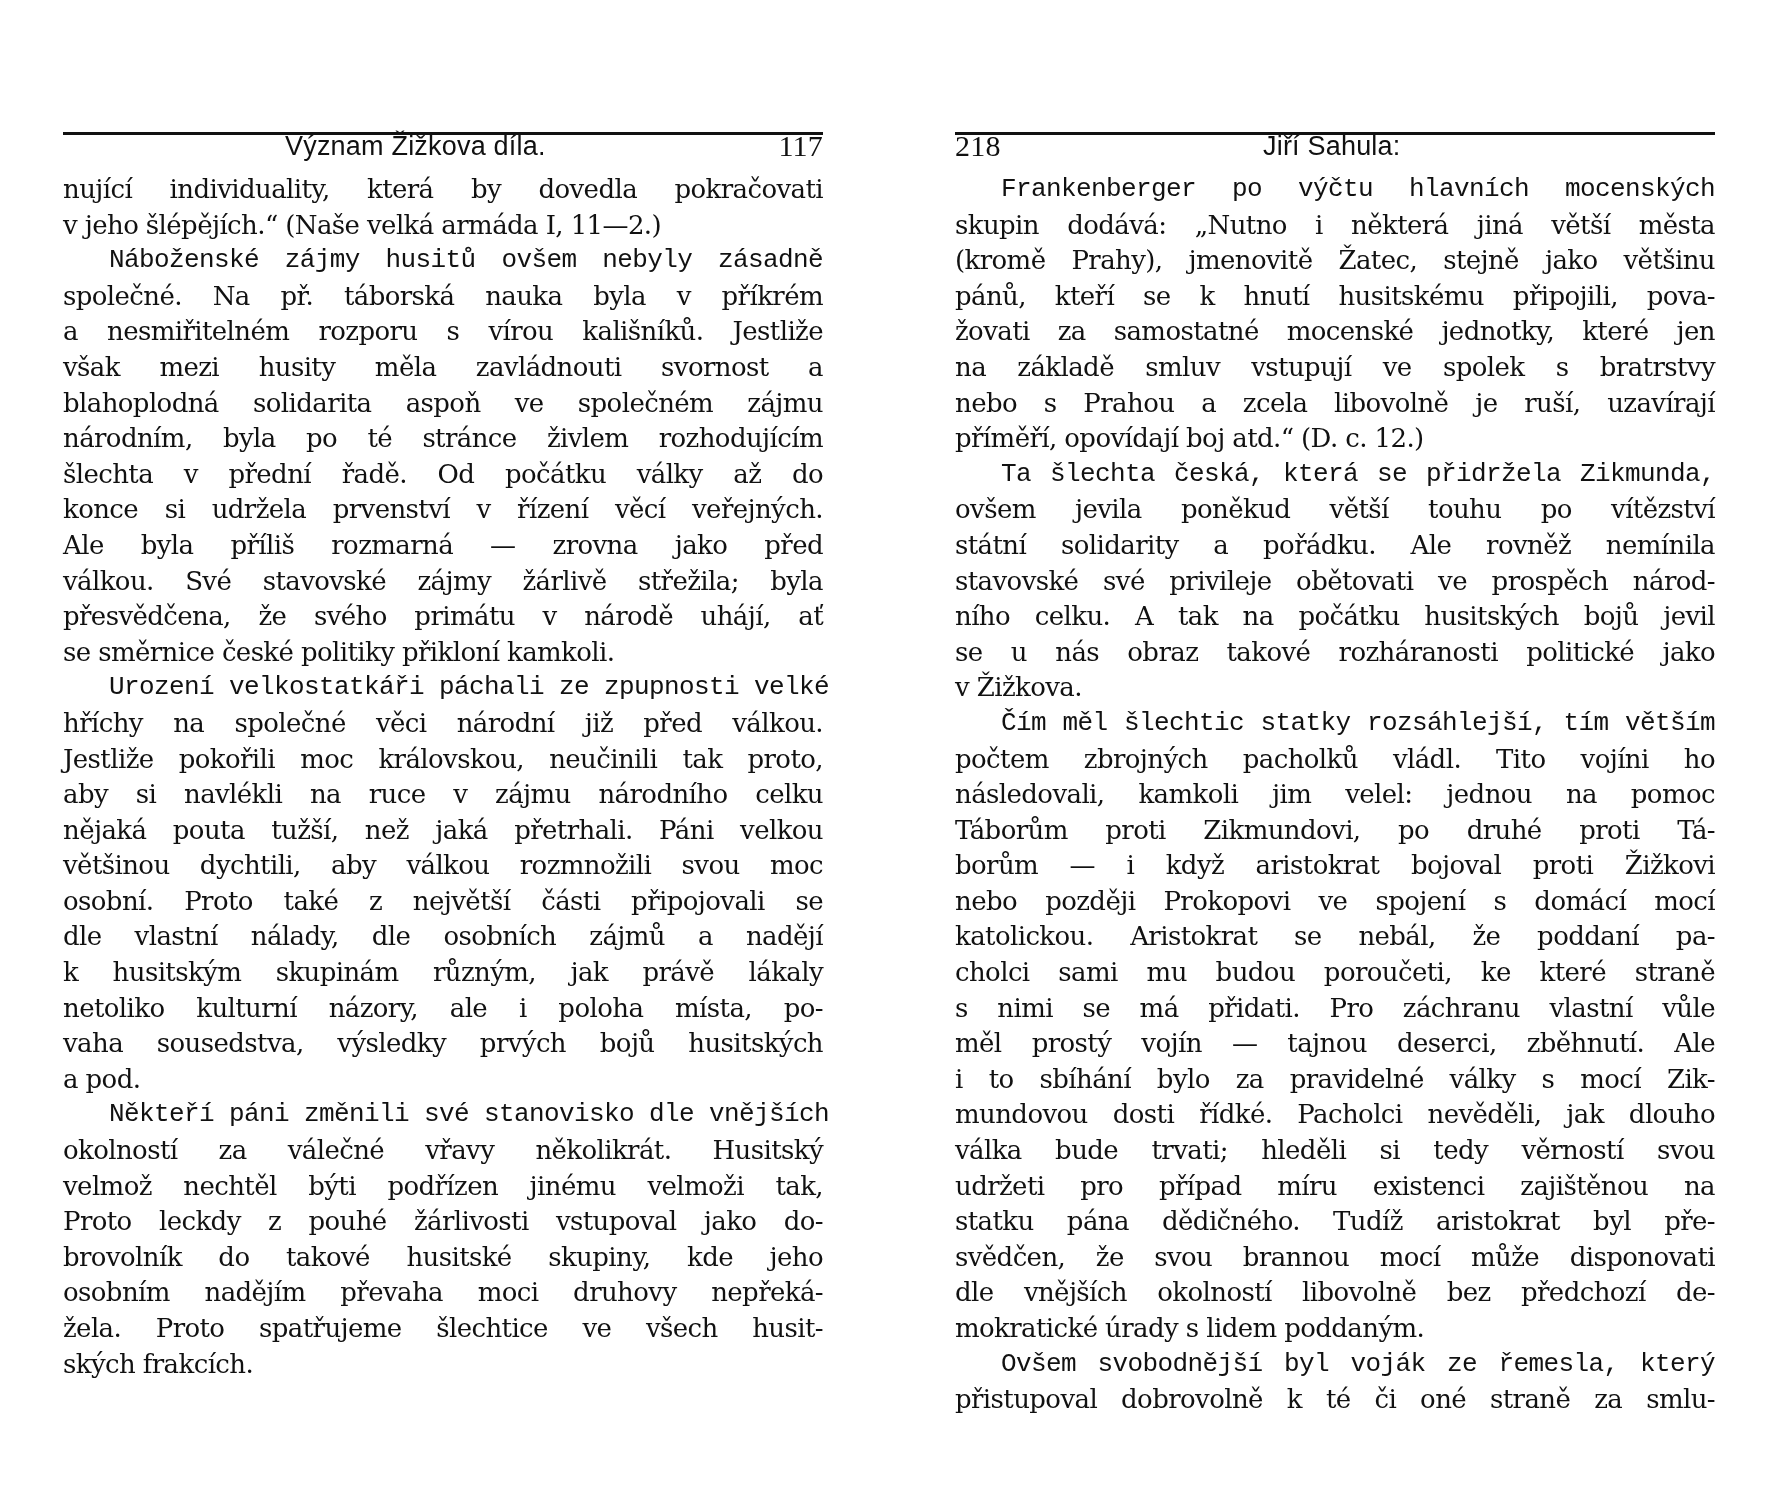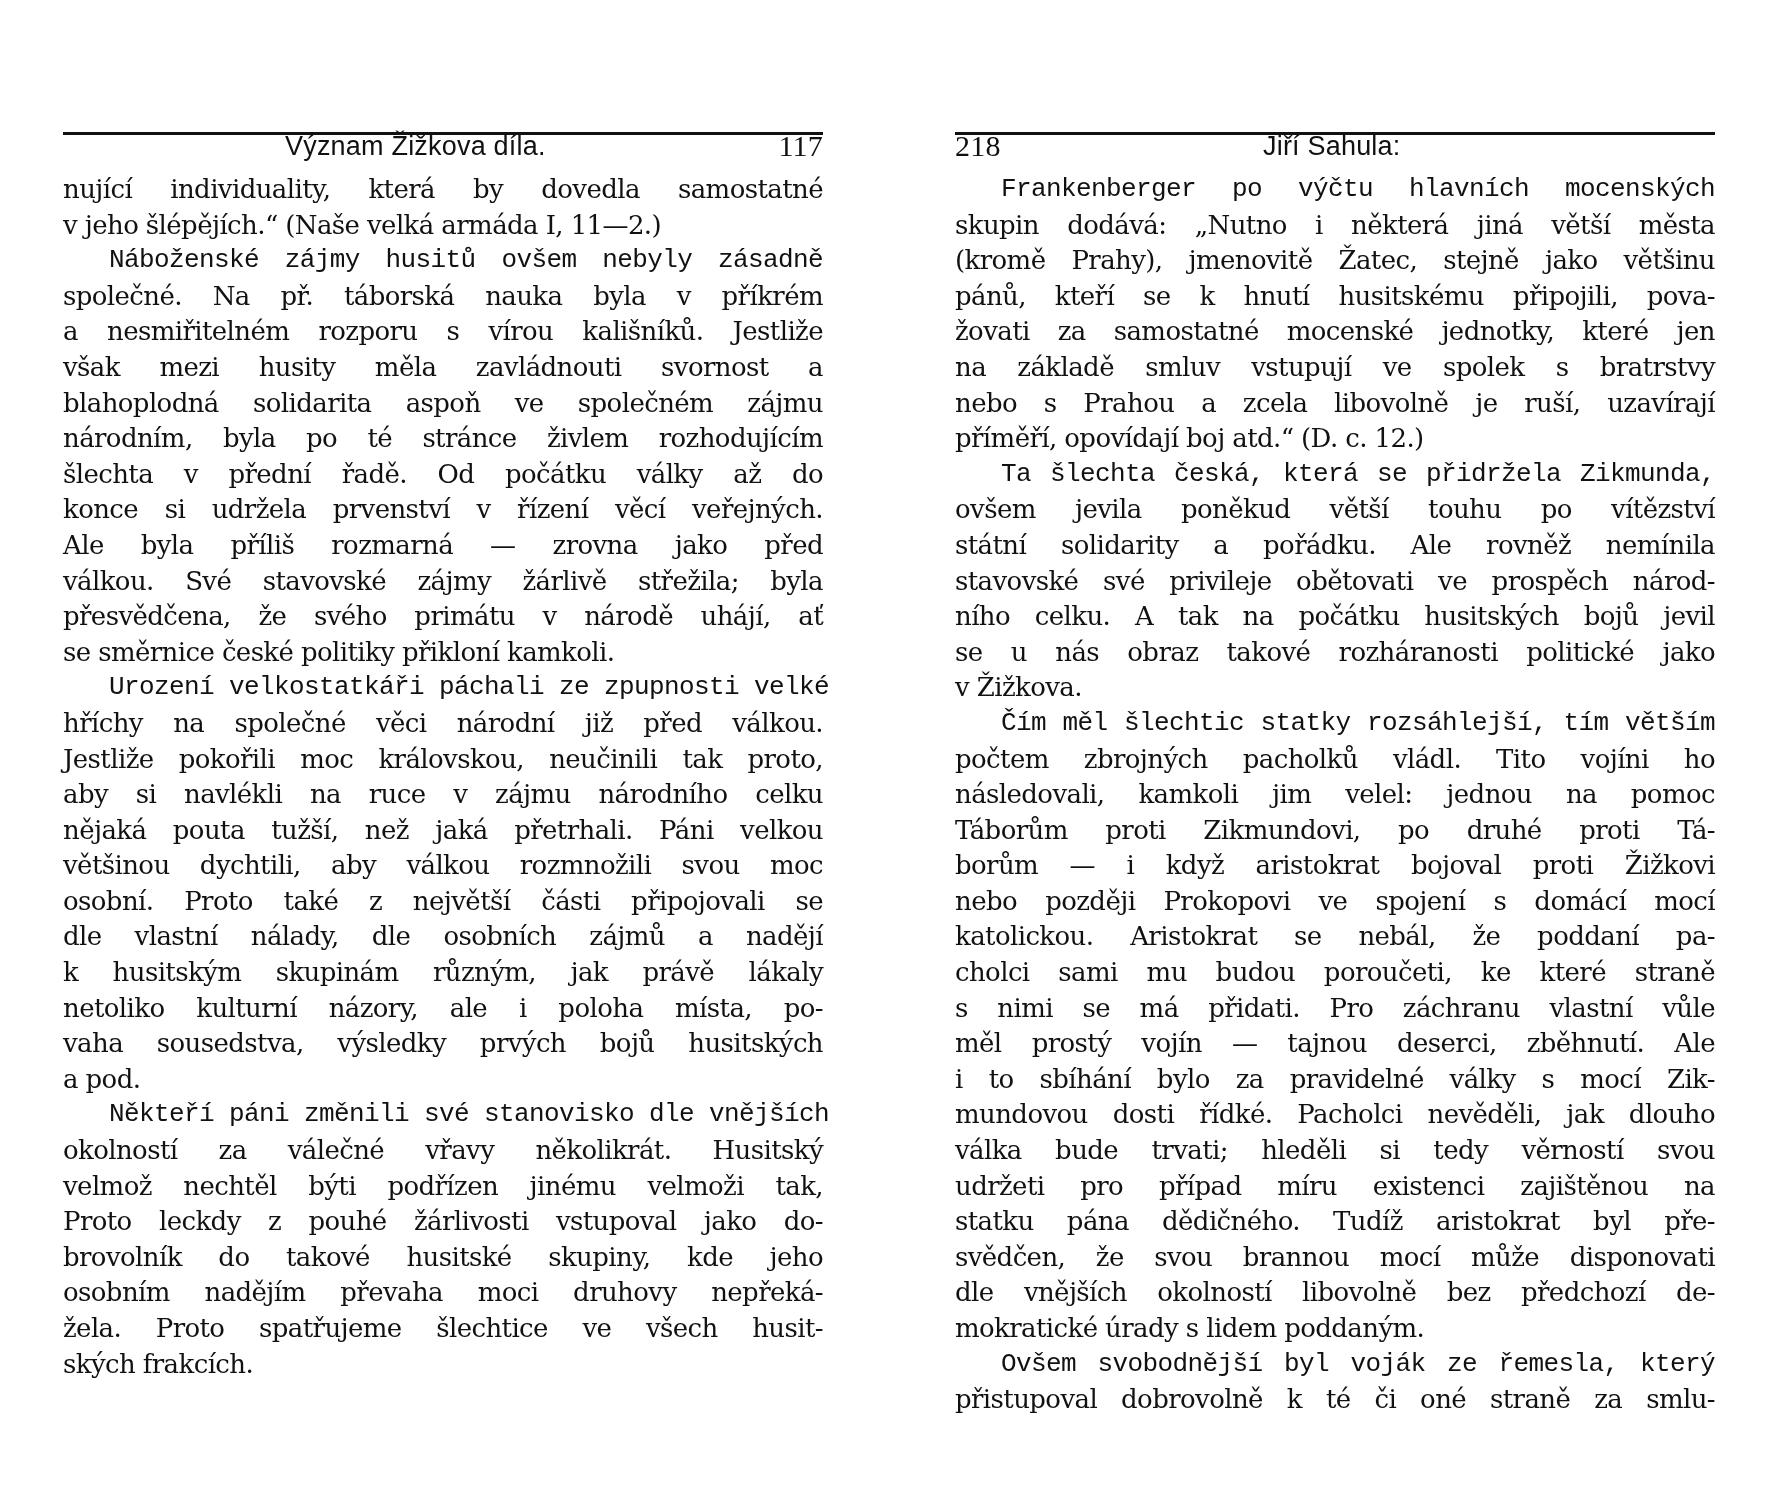--- a/index.html
+++ b/index.html
@@ -93,21 +93,21 @@
 </head>
 <body>
 
 <div class="page page-left">
   <div class="running-head">
     <span class="title">Význam Žižkova díla.</span>
     <span class="pageno">117</span>
   </div>
   <div class="head-rule"></div>
   <div class="body-text" id="left-body">
-      <span class="line">nující individuality, která by dovedla samostatné</span>
+      <span class="line">nující individuality, která by dovedla pokračovati</span>
       <span class="line last">v jeho šlépějích.“ (Naše velká armáda I, 11—2.)</span>
       <span class="line indent">Náboženské zájmy husitů ovšem nebyly zásadně</span>
       <span class="line">společné. Na př. táborská nauka byla v příkrém</span>
       <span class="line">a nesmiřitelném rozporu s vírou kališníků. Jestliže</span>
       <span class="line">však mezi husity měla zavládnouti svornost a</span>
       <span class="line">blahoplodná solidarita aspoň ve společném zájmu</span>
       <span class="line">národním, byla po té stránce živlem rozhodujícím</span>
       <span class="line">šlechta v přední řadě. Od počátku války až do</span>
       <span class="line">konce si udržela prvenství v řízení věcí veřejných.</span>
       <span class="line">Ale byla příliš rozmarná — zrovna jako před</span>

